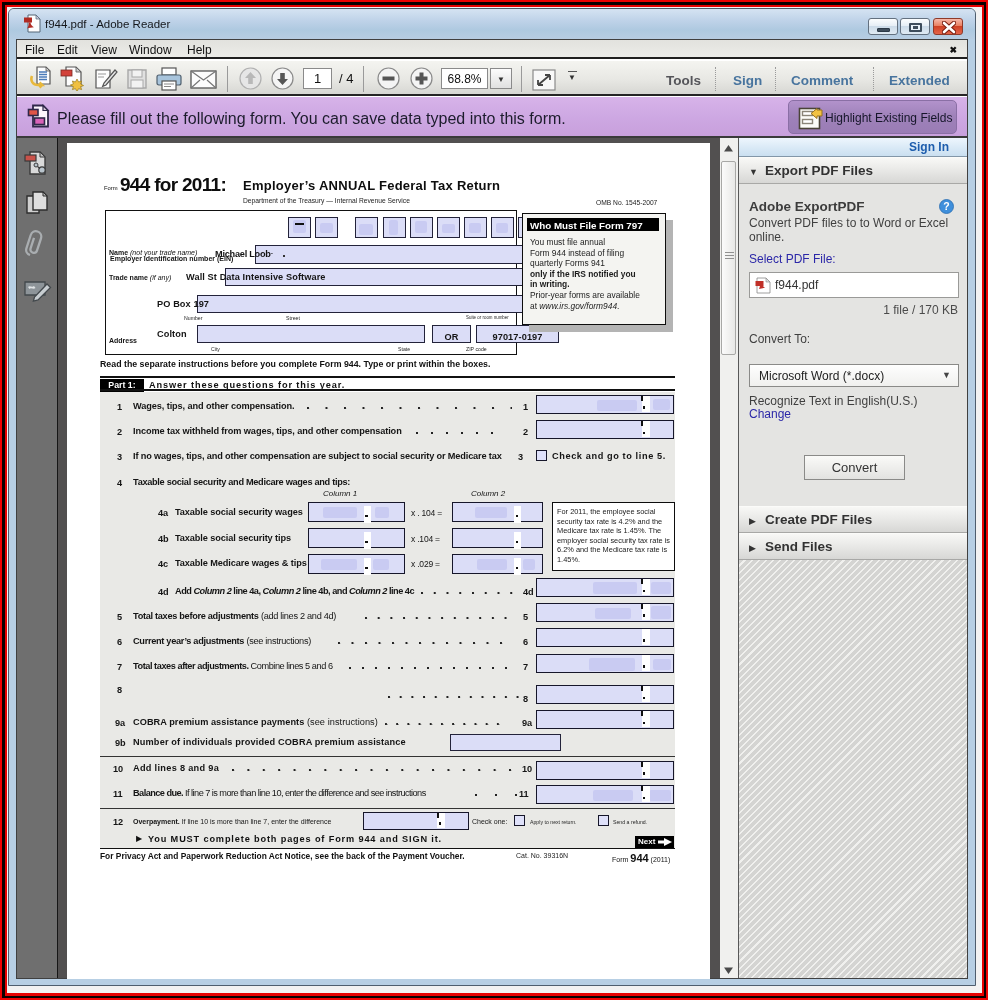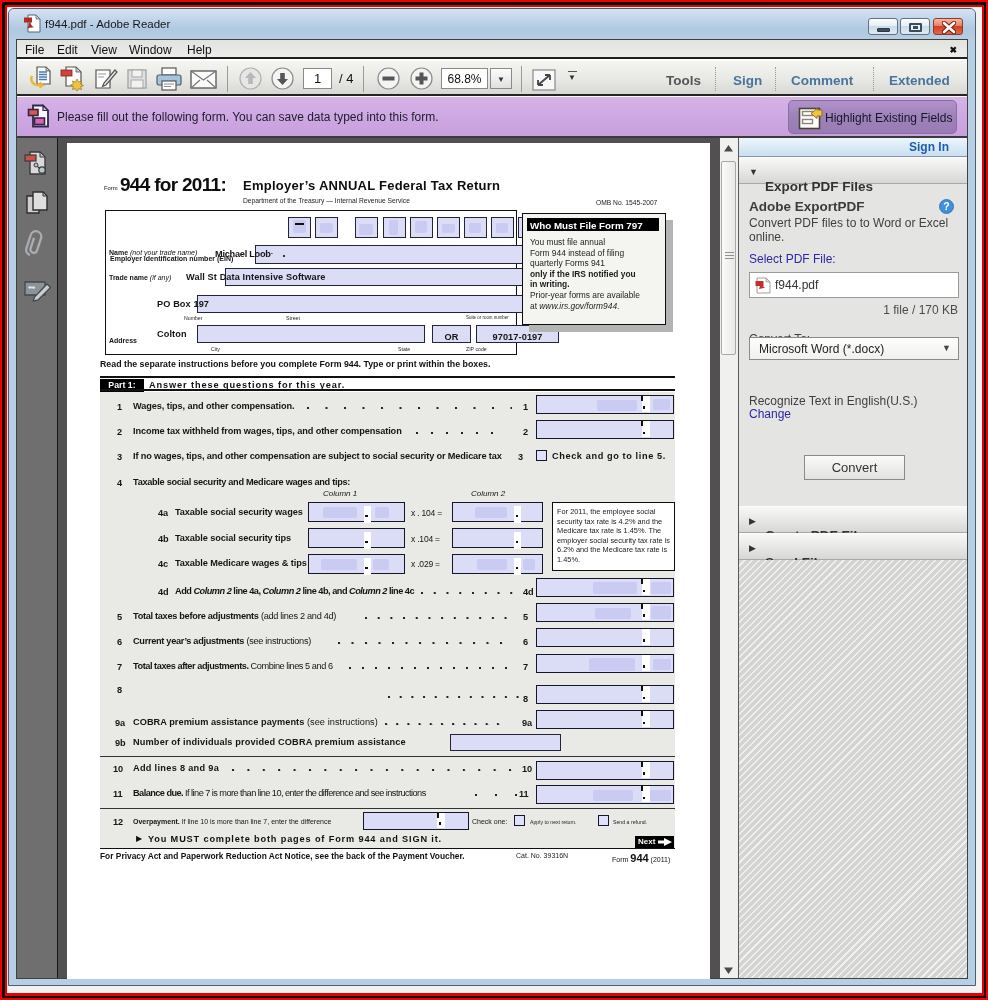--- a/index.html
+++ b/index.html
@@ -21,38 +21,38 @@
 #btnmax { left:891px; width:30px; }
 #btnclose { left:924px; width:30px; background:linear-gradient(#f6b8a9 0%, #e98062 45%, #cf4125 50%, #e4654a 100%); border-color:#8e3a2a; }
 #client { position:absolute; left:7px; top:30px; width:952px; height:940px; border:1px solid #404040; background:#fff; }
 #menubar { position:absolute; left:0; top:0; width:100%; height:19px; background:linear-gradient(#e2e2de,#ecece8); border-bottom:2px solid #1f1f1f; }
 .menuitem { position:absolute; top:3px; font-size:12px; color:#111; }
 #menux { position:absolute; top:5px; right:10px; font-size:9px; color:#111; font-weight:bold; }
 #toolbar { position:absolute; left:0; top:21px; width:100%; height:35px;
   background:linear-gradient(#f4f4f0 0%, #e8e8e4 55%, #d7d7d3 100%); border-bottom:2px solid #252525; }
 #purplebar { position:absolute; left:0; top:57px; width:100%; height:41px;
   background:linear-gradient(#d7b3e9 0%, #cda7e2 55%, #c8a0dc 100%); border-bottom:2px solid #3a3a3a; }
-#purpletext { position:absolute; left:40px; top:13px; font-size:12px; color:#1c1c2c; }
+#purpletext { position:absolute; left:40px; top:13px; font-size:16px; color:#1c1c2c; }
 #hlbtn { position:absolute; left:771px; top:3px; width:169px; height:34px; border:1px solid #8a6fa5; border-radius:5px;
   background:linear-gradient(#b292cb 0%, #9e81b9 50%, #9a7cb5 100%); }
 #hlbtntext { position:absolute; left:36px; top:10px; font-size:12px; color:#16162a; }
 #mainrow { position:absolute; left:0; top:98px; width:950px; height:840px; background:#535151; }
 #sidebar { position:absolute; left:0; top:0; width:41px; height:100%; background:#6f6f6f; border-right:1px solid #161616; }
 #docpane { position:absolute; left:42px; top:0; width:661px; height:100%; background:#525050; }
 #page { position:absolute; left:8px; top:5px; width:643px; height:836px; background:#ffffff; }
 #scrollcol { position:absolute; left:703px; top:0; width:18px; height:100%; background:#f0f0ee; }
 #panel { position:absolute; left:721px; top:0; width:229px; height:100%; background:#e4e4e2; border-left:1px solid #585858; }
 
 #signinbar { position:absolute; left:0; top:0; width:100%; height:19px;
   background:linear-gradient(#eef6fd 0%, #d9e9f6 55%, #cadff0 100%); border-bottom:1px solid #8296a8; }
 #signin { position:absolute; right:18px; top:2px; font-size:12px; font-weight:bold; color:#1d5dad; }
 .panelhdr { position:absolute; left:0; width:100%; height:27px;
   background:linear-gradient(#f8f8f6 0%, #e8e8e6 50%, #d7d7d5 100%); border-bottom:1px solid #a8a8a6; border-top:1px solid #fbfbf9; }
 .panelhdr .tri { position:absolute; left:10px; top:9px; font-size:9px; color:#333; }
-.panelhdr .t { position:absolute; left:26px; top:21px; font-size:13.5px; font-weight:bold; color:#323232; }
+.panelhdr .t { position:absolute; left:26px; top:5px; font-size:13.5px; font-weight:bold; color:#323232; }
 #striped { position:absolute; left:0; top:422px; width:100%; height:418px;
   background:repeating-linear-gradient(135deg, #d4d4d2 0px, #d4d4d2 3.5px, #f0f0ee 3.5px, #f0f0ee 5px); }
 
 #page { font-family:"Liberation Sans", sans-serif; color:#111; }
 .b { font-weight:bold;margin-top:34px; }
 .i { font-style:italic; }
 .t8 { position:absolute; font-size:9.2px; font-weight:bold; color:#151515; white-space:nowrap; letter-spacing:0.1px; }
 .t8n { position:absolute; font-size:8.5px; color:#151515; white-space:nowrap; letter-spacing:-0.2px; }
 .t7 { position:absolute; font-size:7px; color:#151515; white-space:nowrap; }
 .t6 { position:absolute; font-size:6.5px; color:#252525; white-space:nowrap; transform:scale(0.8); transform-origin:left top; }
@@ -524,21 +524,21 @@
         <div class="abs" style="left:10px; top:134px; width:210px; height:26px; background:#fff; border:1px solid #9a9a98;"></div>
         <svg class="abs" style="left:16px; top:139px;" width="16" height="17" viewBox="0 0 16 17">
           <path d="M2 1 h9 l4 4 v11 h-13 z" fill="#fff" stroke="#888" stroke-width="0.8"></path>
           <path d="M11 1 l4 4 h-4 z" fill="#ddd" stroke="#888" stroke-width="0.6"></path>
           <rect x="0.5" y="4" width="8" height="5" fill="#c03028"></rect>
           <path d="M4 12 c1-2.5 1.5-5 1.2-6.5 l1.6-.3 c-.2 2 1.4 4.5 3.4 5.5 -2 .3 -4.5 .8 -6.2 1.3 z" fill="#c03028"></path>
         </svg>
         <div class="abs" style="left:36px; top:140px; font-size:12px; color:#333;">f944.pdf</div>
         <div class="abs" style="right:9px; top:165px; font-size:12px; color:#4a4a4a;">1 file / 170 KB</div>
         <div class="abs" style="left:10px; top:194px; font-size:12px; color:#3f3f3f;">Convert To:</div>
-        <div class="abs" style="left:10px; top:199px; width:210px; height:23px; background:linear-gradient(#fefefe,#f0f0ee); border:1px solid #8a8a88;padding-left:24px;">
+        <div class="abs" style="left:10px; top:226px; width:210px; height:23px; background:linear-gradient(#fefefe,#f0f0ee); border:1px solid #8a8a88;padding-left:24px;">
           <div class="abs" style="left:9px; top:4px; font-size:12px; color:#222;">Microsoft Word (*.docx)</div>
           <div class="abs" style="right:7px; top:5px; font-size:9px; color:#444;">▼</div>
         </div>
         <div class="abs" style="left:10px; top:256px; font-size:12px; color:#3f3f3f;">Recognize Text in English(U.S.)</div>
         <div class="abs" style="left:10px; top:269px; font-size:12px; color:#2b27a8;">Change</div>
         <div class="abs" style="left:65px; top:317px; width:101px; height:25px; background:linear-gradient(#fafaf8,#e2e2e0); border:1px solid #8a8a88;">
           <div style="text-align:center; margin-top:4px; font-size:13px; color:#333;">Convert</div>
         </div>
         <div class="panelhdr" style="top:368px">
               <span class="tri">▶</span>

